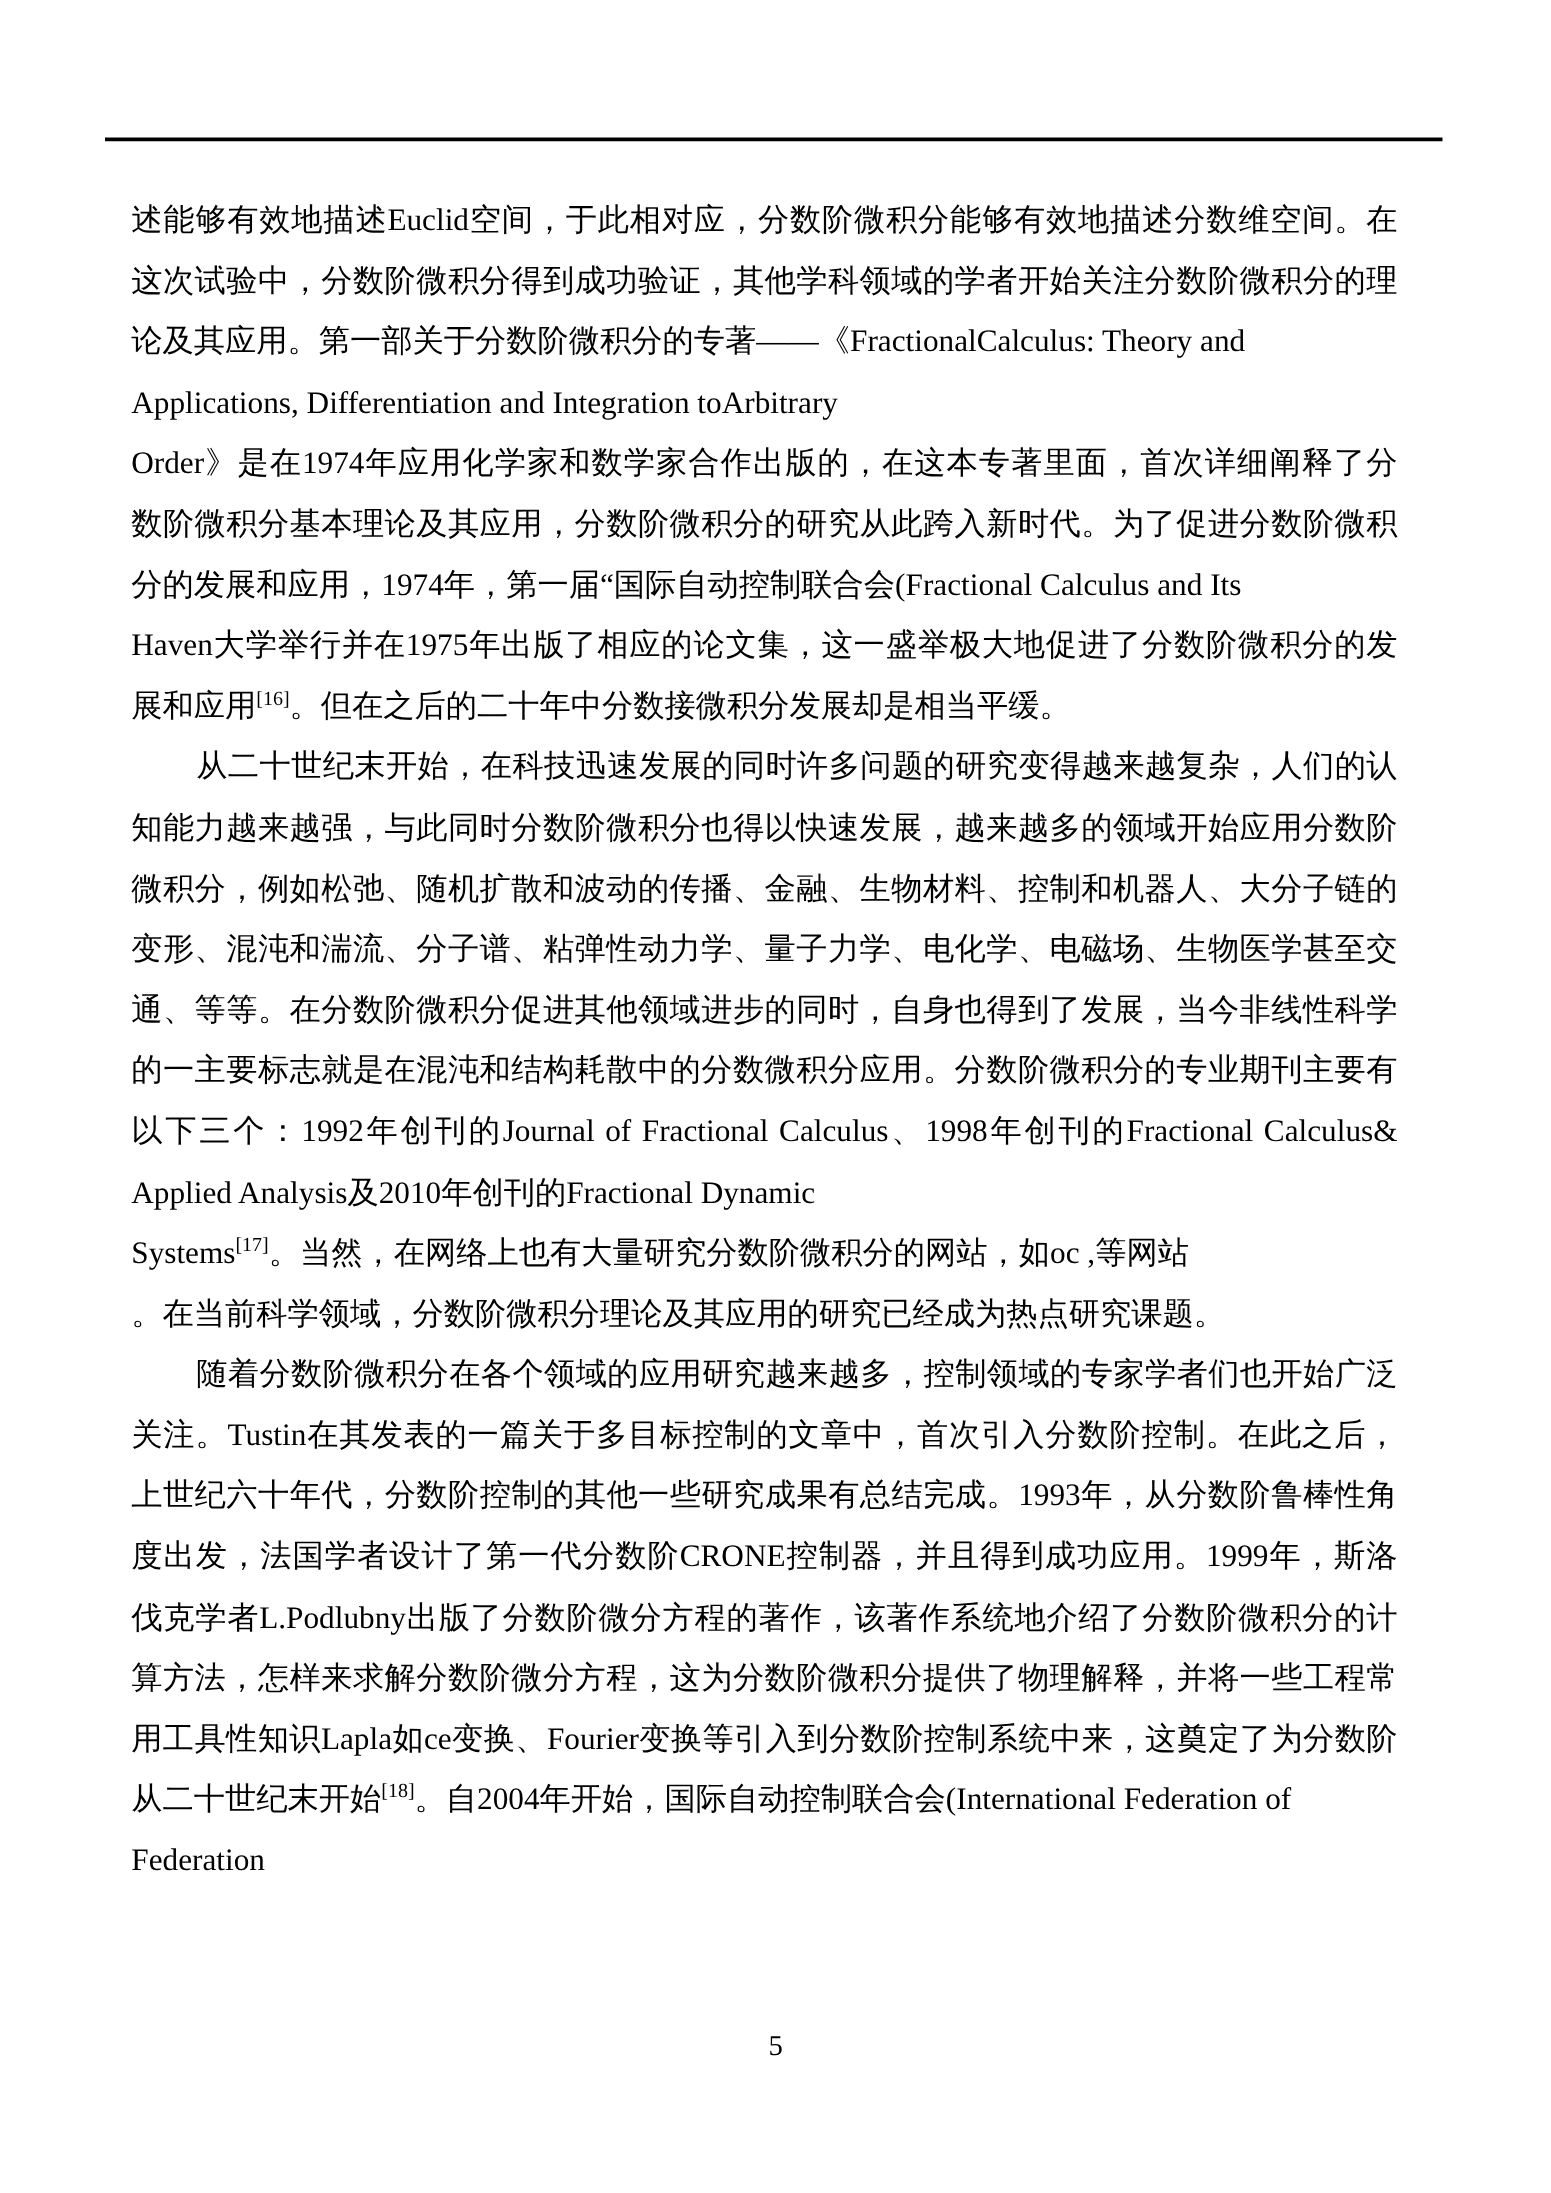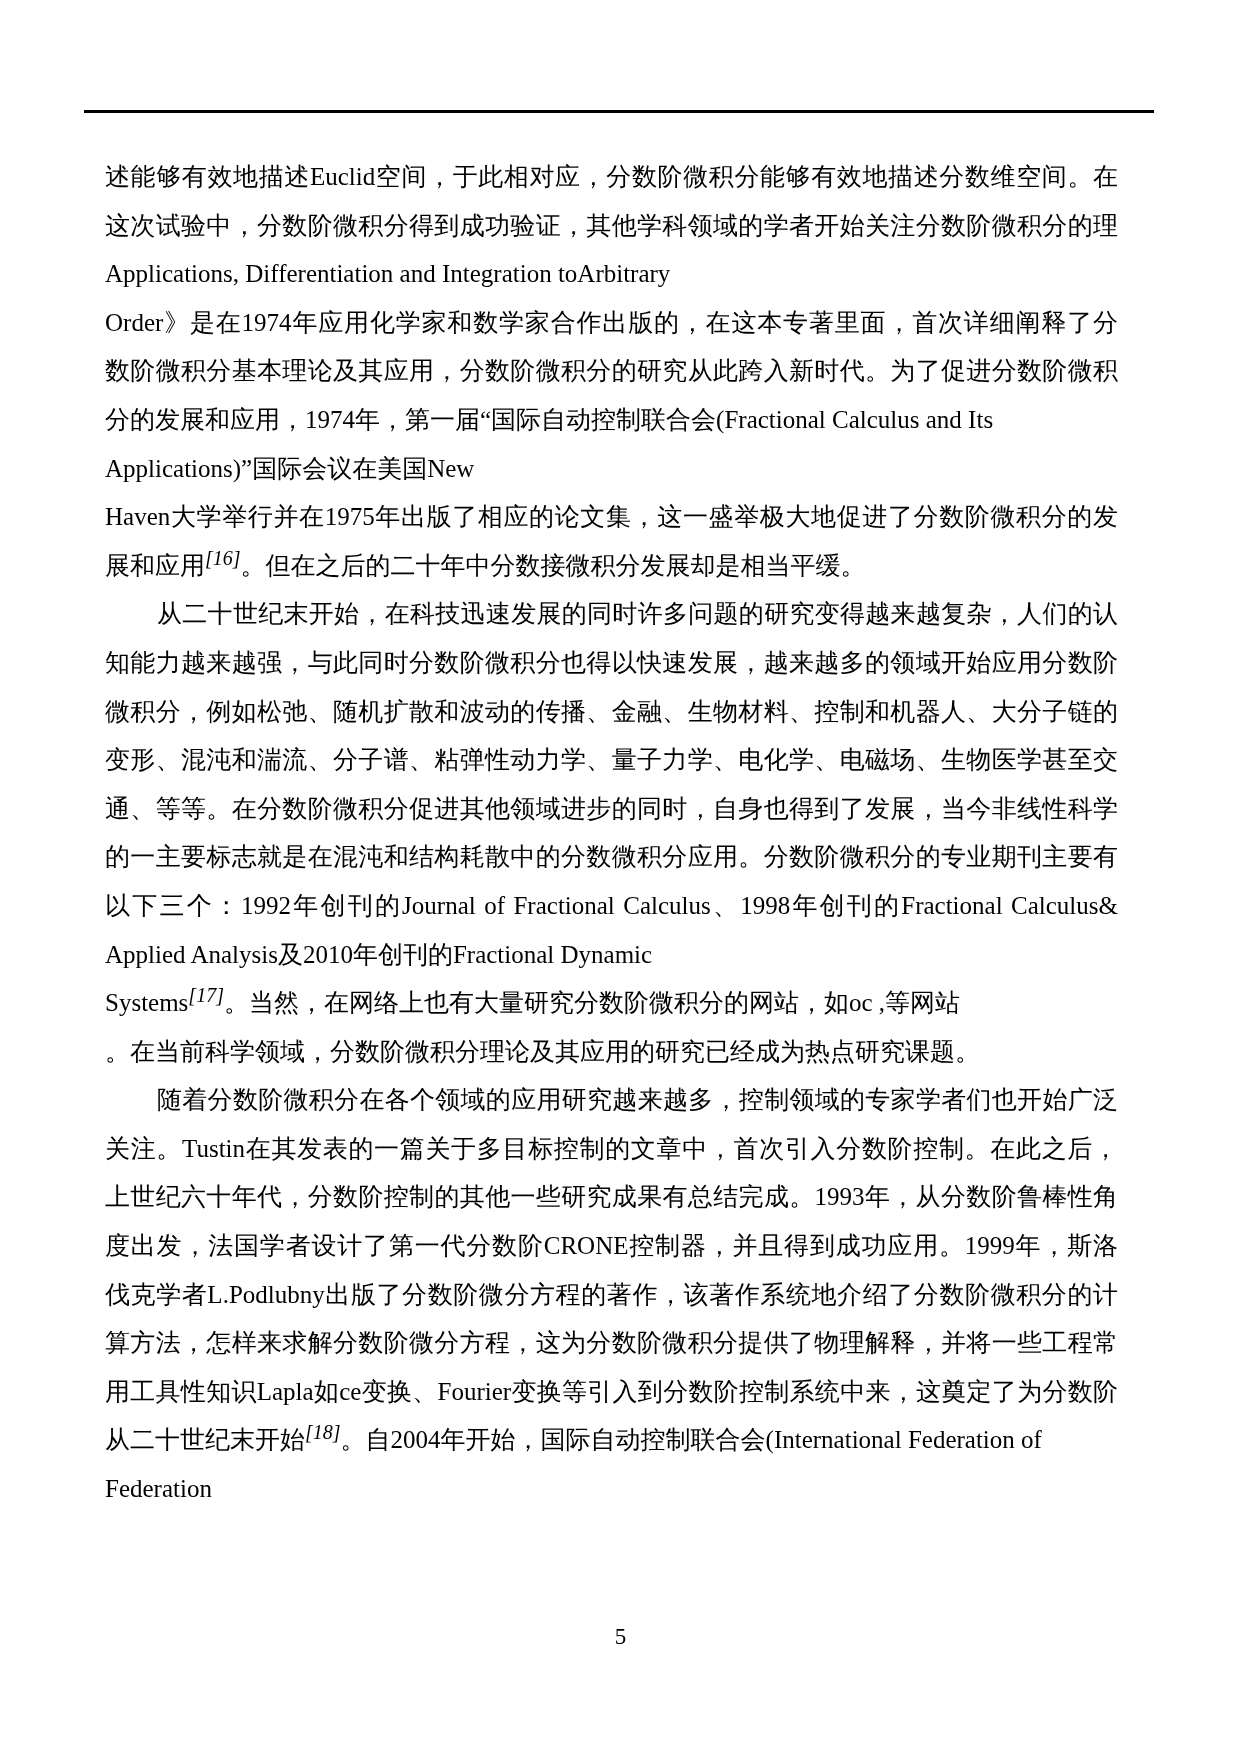--- a/index.html
+++ b/index.html
@@ -34,47 +34,46 @@
     white-space: normal;
   }
   .line.justify {
     text-align: justify;
     text-align-last: justify;
   }
   .line.indent {
     padding-left: 52px;
   }
   .line sup {
-    font-size: 20px;
+    font-size: 16px;
     line-height: 0;
     vertical-align: super;
-    font-style: italic;
   }
   .page-number {
     position: absolute;
     left: 0;
     top: 1624px;
     width: 100%;
     text-align: center;
     font-size: 23px;
   }
 </style>
 </head>
 <body>
 
 <div class="page">
   <div class="header-rule"></div>
   <div class="content" id="content">
       <div class="line justify"><span>述能够有效地描述Euclid空间，于此相对应，分数阶微积分能够有效地描述分数维空间。在</span></div>
       <div class="line justify"><span>这次试验中，分数阶微积分得到成功验证，其他学科领域的学者开始关注分数阶微积分的理</span></div>
+      <div class="line"><span>论及其应用。第一部关于分数阶微积分的专著——《FractionalCalculus: Theory and</span></div>
       <div class="line"><span>Applications, Differentiation and Integration toArbitrary</span></div>
       <div class="line justify"><span>Order》是在1974年应用化学家和数学家合作出版的，在这本专著里面，首次详细阐释了分</span></div>
       <div class="line justify"><span>数阶微积分基本理论及其应用，分数阶微积分的研究从此跨入新时代。为了促进分数阶微积</span></div>
       <div class="line"><span>分的发展和应用，1974年，第一届“国际自动控制联合会(Fractional Calculus and Its</span></div>
-      <div class="line"><span>Applications)”国际会议在美国New</span></div>
       <div class="line justify"><span>Haven大学举行并在1975年出版了相应的论文集，这一盛举极大地促进了分数阶微积分的发</span></div>
       <div class="line"><span>展和应用</span><sup>[16]</sup><span>。但在之后的二十年中分数接微积分发展却是相当平缓。</span></div>
       <div class="line justify indent"><span>从二十世纪末开始，在科技迅速发展的同时许多问题的研究变得越来越复杂，人们的认</span></div>
       <div class="line justify"><span>知能力越来越强，与此同时分数阶微积分也得以快速发展，越来越多的领域开始应用分数阶</span></div>
       <div class="line justify"><span>微积分，例如松弛、随机扩散和波动的传播、金融、生物材料、控制和机器人、大分子链的</span></div>
       <div class="line justify"><span>变形、混沌和湍流、分子谱、粘弹性动力学、量子力学、电化学、电磁场、生物医学甚至交</span></div>
       <div class="line justify"><span>通、等等。在分数阶微积分促进其他领域进步的同时，自身也得到了发展，当今非线性科学</span></div>
       <div class="line justify"><span>的一主要标志就是在混沌和结构耗散中的分数微积分应用。分数阶微积分的专业期刊主要有</span></div>
       <div class="line justify"><span>以下三个：1992年创刊的Journal of Fractional Calculus、1998年创刊的Fractional Calculus&amp;</span></div>
       <div class="line"><span>Applied Analysis及2010年创刊的Fractional Dynamic</span></div>

